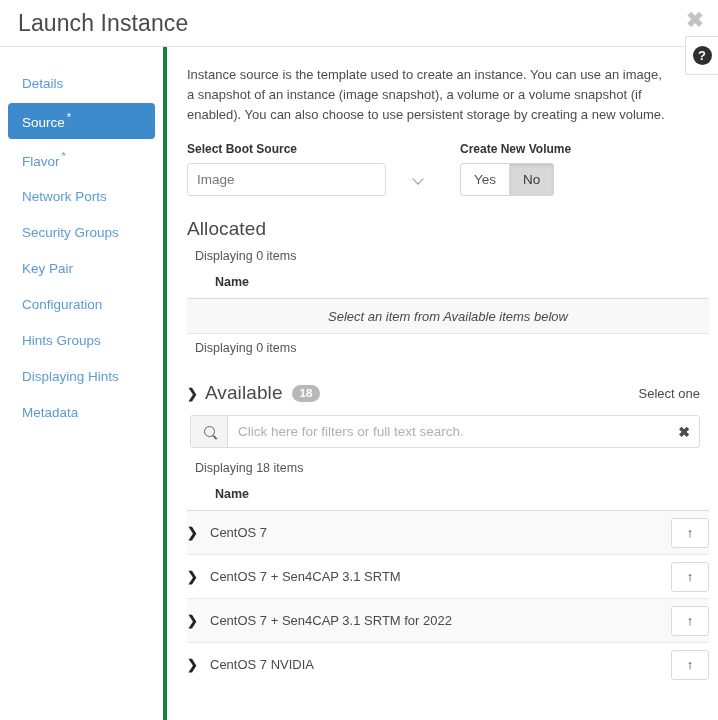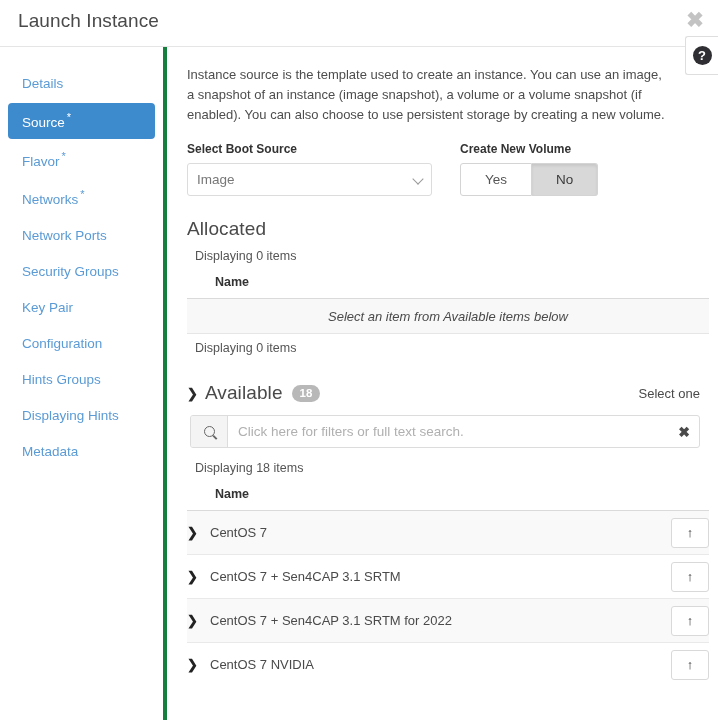--- a/index.html
+++ b/index.html
@@ -22,21 +22,21 @@
   .modal-header {
     position: relative;
     height: 47px;
     border-bottom: 1px solid #e5e5e5;
     box-sizing: border-box;
   }
   .modal-title {
     position: absolute;
     left: 18px;
     top: 10px;
-    font-size: 19px;
+    font-size: 23px;
     font-weight: 400;
     color: #4a4a4a;
     letter-spacing: .1px;
   }
   .close-x {
     position: absolute;
     right: 12px;
     top: 8px;
     width: 22px;
     height: 22px;
@@ -142,21 +142,21 @@
   .field-col-vol { margin-left: 0px; }
   .field-label {
     font-size: 12px;
     font-weight: bold;
     color: #333;
     margin-bottom: 7px;
     display: block;
   }
   .select-wrap { position: relative; width: 245px; }
   select.boot-select {
-    width: 245px;
+    width: 199px;
     height: 33px;
     padding: 5px 24px 5px 9px;
     font-size: 13.5px;
     color: #777;
     border: 1px solid #dcdcdc;
     border-radius: 3px;
     background: #fff;
     -webkit-appearance: none;
     -moz-appearance: none;
     appearance: none;
@@ -173,21 +173,21 @@
     border-right: 1.4px solid #9a9a9a;
     border-bottom: 1.4px solid #9a9a9a;
     transform: rotate(45deg);
     pointer-events: none;
   }
 
   .btn-group { display: flex; }
   .toggle-btn {
     min-width: 43px;
     height: 33px;
-    padding: 0 24px;
+    padding: 0 13px;
     font-size: 13.5px;
     color: #555;
     background: #ffffff;
     border: 1px solid #d4d4d4;
     font-family: "Liberation Sans", sans-serif;
     cursor: pointer;
     box-sizing: border-box;
   }
   .toggle-btn.first { border-radius: 3px 0 0 3px; }
   .toggle-btn.last { border-radius: 0 3px 3px 0; border-left: none; }
@@ -389,23 +389,20 @@
 
   <nav class="sidebar">
     <div class="nav-item">
       <span>Details</span>
     </div>
     <div class="nav-item active">
       <span>Source</span><span class="req-star">*</span>
     </div>
     <div class="nav-item">
       <span>Flavor</span><span class="req-star">*</span>
-    </div>
-    <div class="nav-item">
-      <span>Networks</span><span class="req-star">*</span>
     </div>
     <div class="nav-item">
       <span>Network Ports</span>
     </div>
     <div class="nav-item">
       <span>Security Groups</span>
     </div>
     <div class="nav-item">
       <span>Key Pair</span>
     </div>

